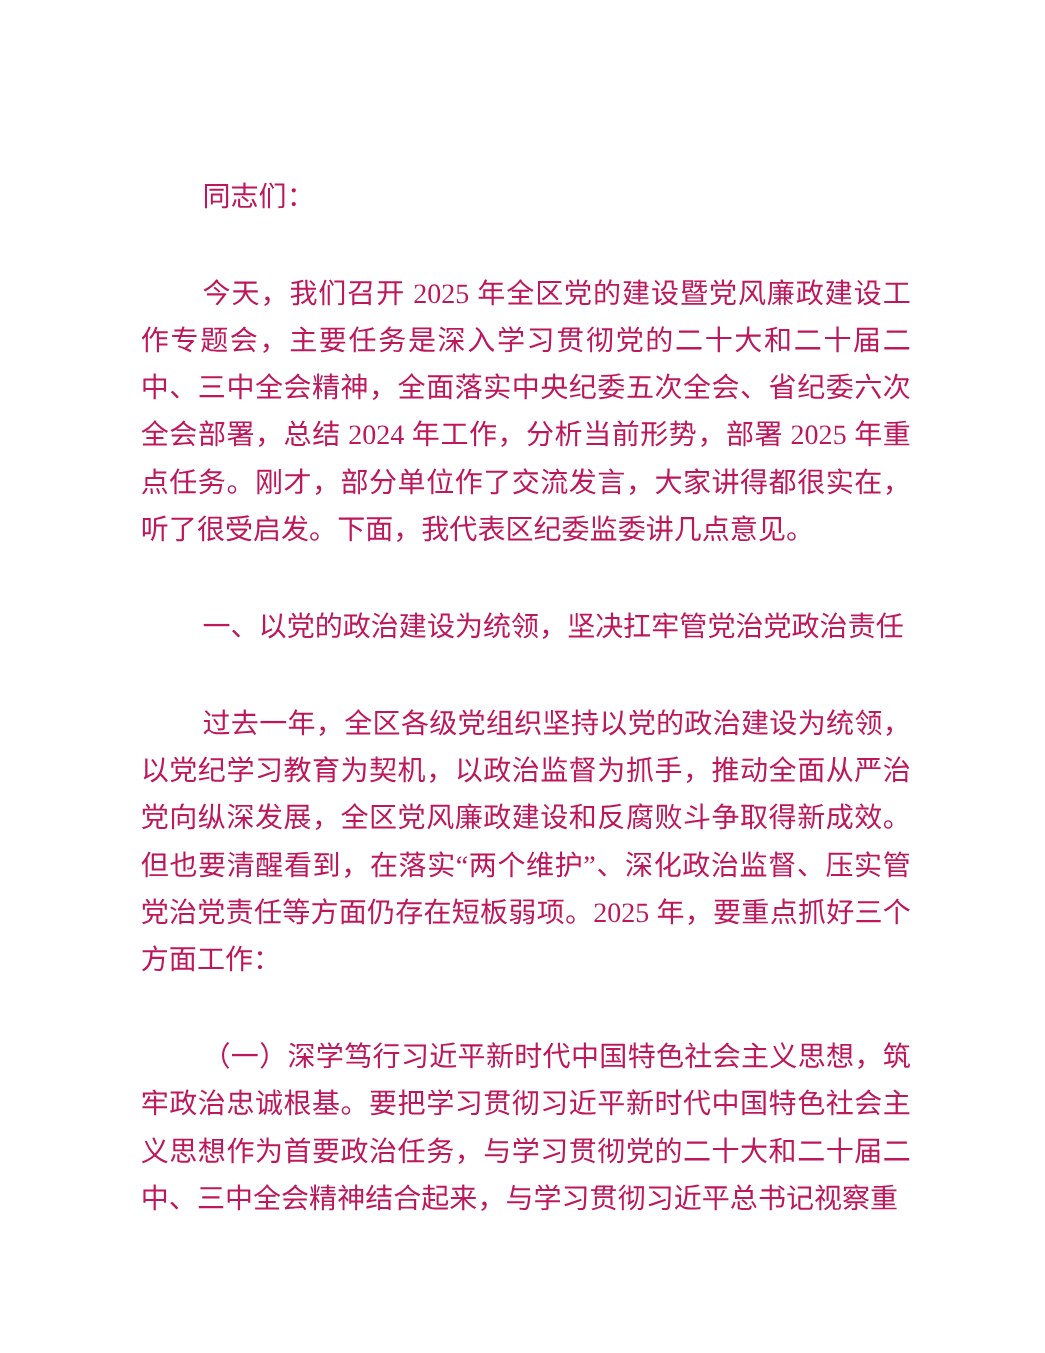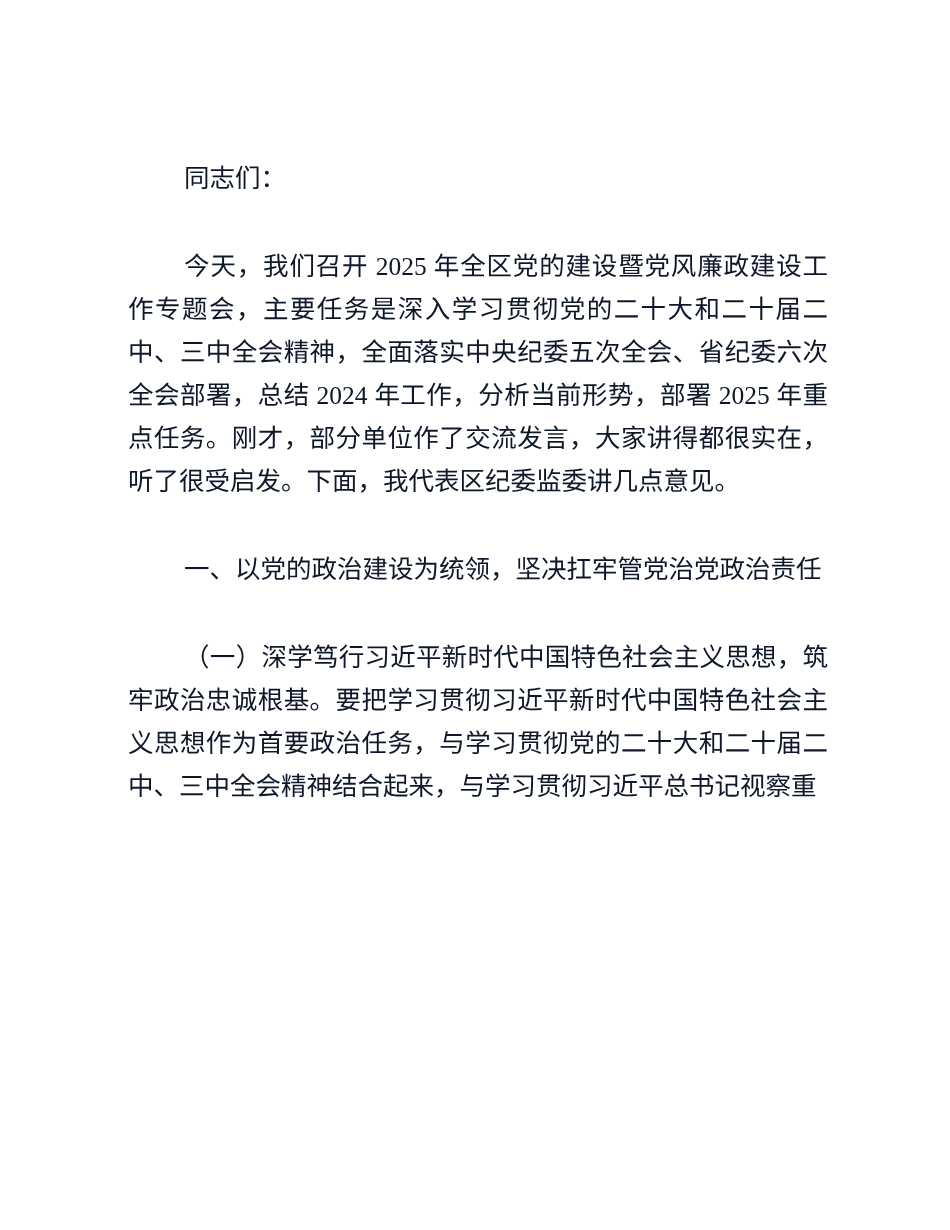--- a/index.html
+++ b/index.html
@@ -33,36 +33,37 @@
     display: block;
     white-space: nowrap;
   }
   .body-para,
   .salutation {
     font-family: "Liberation Serif", "DejaVu Serif", serif;
     font-size: 25.5px;
     line-height: 43px;
     margin: 0 0 10px 0;
     text-indent: 2.2em;
-    color: #0f172a;
+    color: #be185d;
   }
   .body-para {
     text-align: justify;
     text-justify: inter-ideograph;
     margin-top: 45px;
   }
 </style>
 </head>
 <body>
 
 <div class="page">
 
 
   <p class="salutation">同志们：</p>
 
   <p class="body-para">今天，我们召开 2025 年全区党的建设暨党风廉政建设工作专题会，主要任务是深入学习贯彻党的二十大和二十届二中、三中全会精神，全面落实中央纪委五次全会、省纪委六次全会部署，总结 2024 年工作，分析当前形势，部署 2025 年重点任务。刚才，部分单位作了交流发言，大家讲得都很实在，听了很受启发。下面，我代表区纪委监委讲几点意见。</p>
 
   <p class="body-para">一、以党的政治建设为统领，坚决扛牢管党治党政治责任</p>
 
+  <p class="body-para">过去一年，全区各级党组织坚持以党的政治建设为统领，以党纪学习教育为契机，以政治监督为抓手，推动全面从严治党向纵深发展，全区党风廉政建设和反腐败斗争取得新成效。但也要清醒看到，在落实“两个维护”、深化政治监督、压实管党治党责任等方面仍存在短板弱项。2025 年，要重点抓好三个方面工作：</p>
 
   <p class="body-para">（一）深学笃行习近平新时代中国特色社会主义思想，筑牢政治忠诚根基。要把学习贯彻习近平新时代中国特色社会主义思想作为首要政治任务，与学习贯彻党的二十大和二十届二中、三中全会精神结合起来，与学习贯彻习近平总书记视察重</p>
 
 </div>
 
 </body></html>

